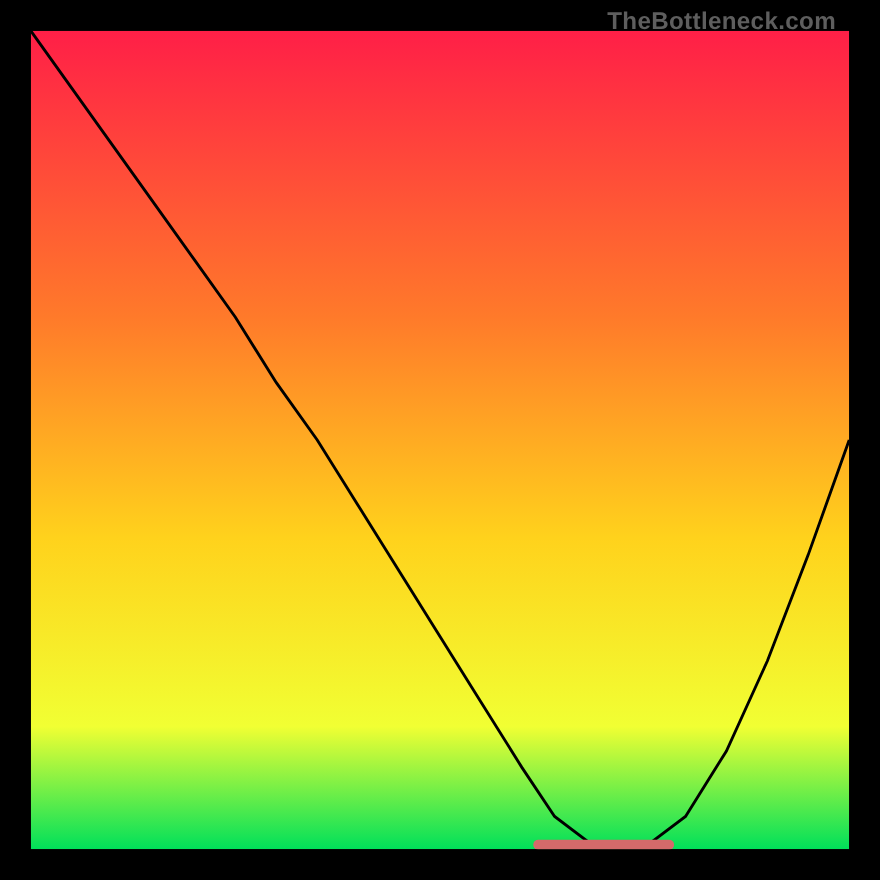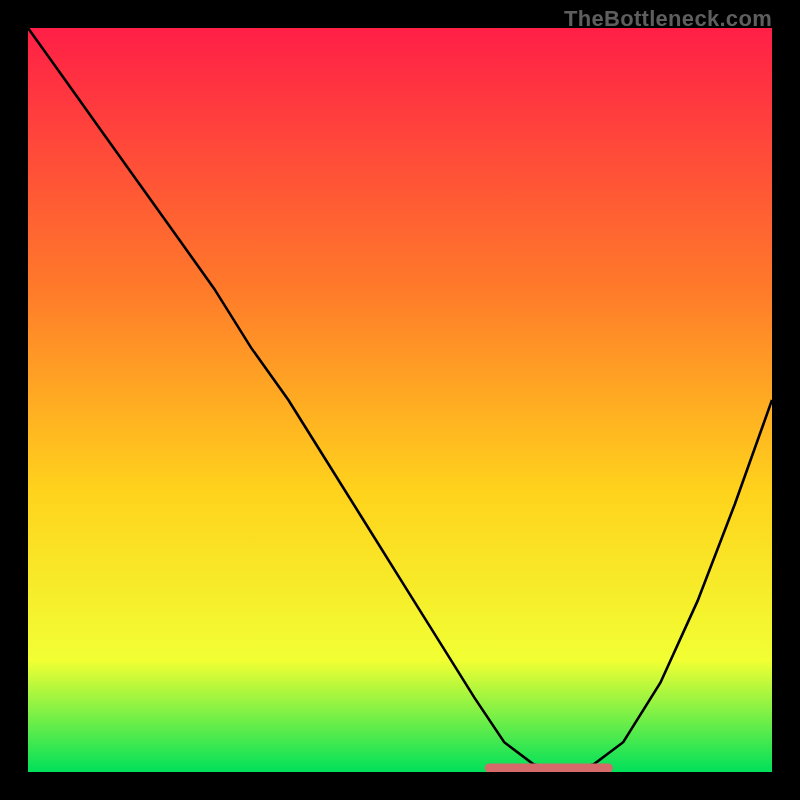--- a/index.html
+++ b/index.html
@@ -1,17 +1,17 @@
 <!DOCTYPE html>
 <html><head>
 <meta charset="utf-8">
 <style>
   html,body{margin:0;padding:0;width:800px;height:800px;background:#000;}
   .plot{position:absolute;left:28px;top:28px;width:744px;height:744px;}
-  .watermark{position:absolute;right:28px;top:6px;color:#5e5e5e;font:700 22px Arial,Helvetica,sans-serif;letter-spacing:.3px;}
+  .watermark{position:absolute;right:40px;top:6px;color:#5e5e5e;font:700 22px Arial,Helvetica,sans-serif;letter-spacing:.3px;}
 </style>
 </head>
 <body>
 
 <svg class="plot" viewBox="0 0 744 744" preserveAspectRatio="none">
   <defs>
     <linearGradient id="bg" x1="0" y1="0" x2="0" y2="1">
       <stop offset="0" stop-color="#ff1f47"></stop>
       <stop offset="0.35" stop-color="#ff7a2a"></stop>
       <stop offset="0.62" stop-color="#ffd21c"></stop>

